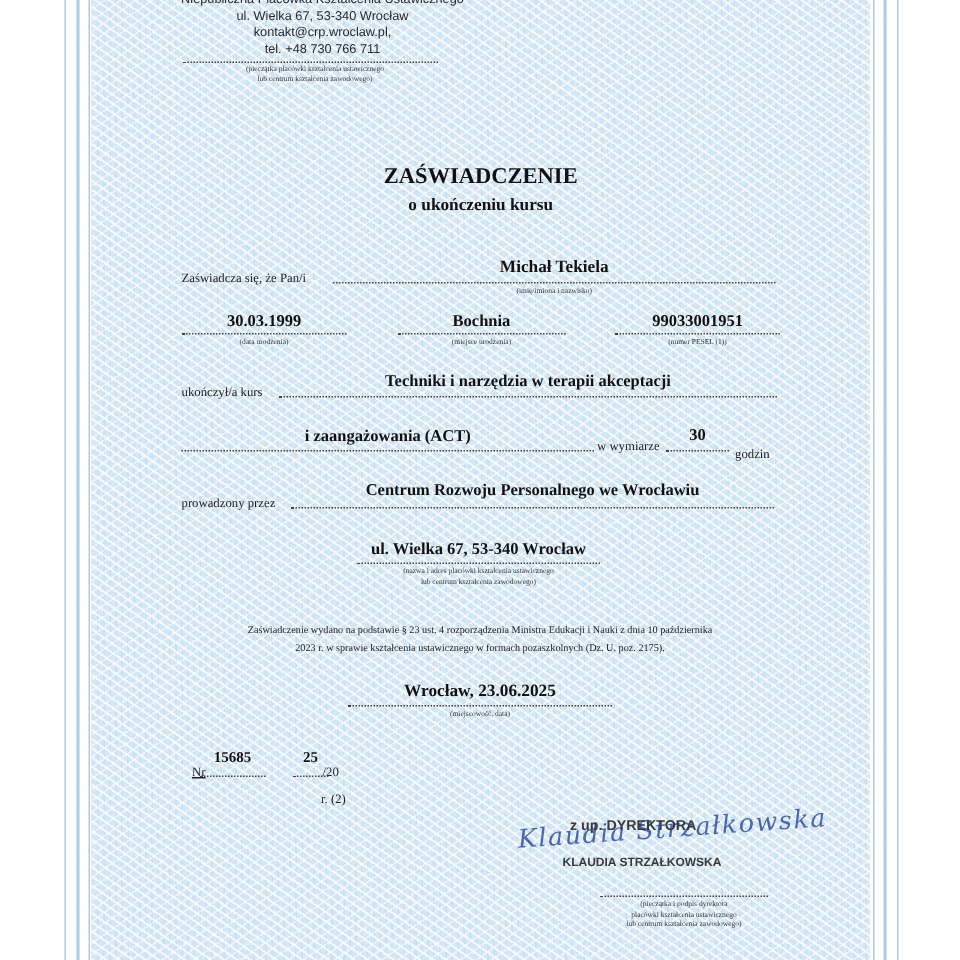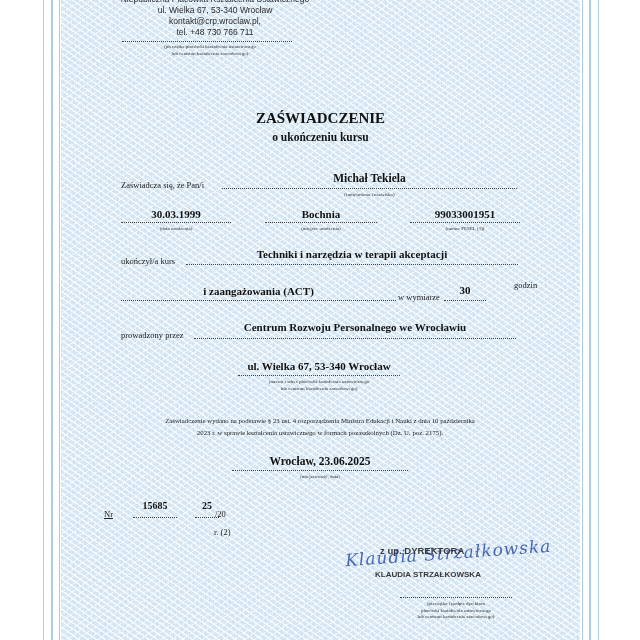--- a/index.html
+++ b/index.html
@@ -70,21 +70,21 @@
 
 <div class="abs lbl" style="left:121px;top:256px;">ukończył/a kurs</div>
 <div class="abs dots" style="left:186px;top:264px;width:332px;"></div>
 <div class="abs val" style="left:186px;top:248px;width:332px;">Techniki i narzędzia w terapii akceptacji</div>
 
 <div class="abs dots" style="left:121px;top:300px;width:275px;"></div>
 <div class="abs val" style="left:121px;top:285px;width:275px;">i zaangażowania (ACT)</div>
 <div class="abs lbl" style="left:398px;top:292px;">w wymiarze</div>
 <div class="abs dots" style="left:444px;top:300px;width:42px;"></div>
 <div class="abs val" style="left:444px;top:284px;width:42px;">30</div>
-<div class="abs lbl" style="left:490px;top:280px;margin-left:24px;">godzin</div>
+<div class="abs lbl" style="left:490px;top:297px;">godzin</div>
 
 <div class="abs lbl" style="left:121px;top:330px;">prowadzony przez</div>
 <div class="abs dots" style="left:194px;top:338px;width:322px;"></div>
 <div class="abs val" style="left:194px;top:321px;width:322px;">Centrum Rozwoju Personalnego we Wrocławiu</div>
 
 <div class="abs val" style="left:238px;top:360px;width:162px;">ul. Wielka 67, 53-340 Wrocław</div>
 <div class="abs dots" style="left:238px;top:375px;width:162px;"></div>
 <div class="abs cap" style="left:238px;top:379px;width:162px;">
   <div>(nazwa i adres placówki kształcenia ustawicznego</div>
   <div>lub centrum kształcenia zawodowego)</div>
@@ -92,21 +92,21 @@
 
 <div class="abs" style="left:100px;top:415px;width:440px;text-align:center;font-size:6.8px;line-height:12px;color:#222;">
   <div>Zaświadczenie wydano na podstawie § 23 ust. 4 rozporządzenia Ministra Edukacji i Nauki z dnia 10 października</div>
   <div>2023 r. w sprawie kształcenia ustawicznego w formach pozaszkolnych (Dz. U. poz. 2175).</div>
 </div>
 
 <div class="abs val" style="left:232px;top:455px;width:176px;font-size:11.5px;">Wrocław, 23.06.2025</div>
 <div class="abs dots" style="left:232px;top:470px;width:176px;"></div>
 <div class="abs cap" style="left:232px;top:474px;width:176px;">(miejscowość, data)</div>
 
-<div class="abs lbl" style="left:104px;top:509px;text-decoration:underline;">Nr</div>
+<div class="abs lbl" style="left:128px;top:509px;text-decoration:underline;">Nr</div>
 <div class="abs dots" style="left:133px;top:517px;width:44px;"></div>
 <div class="abs val" style="left:133px;top:500px;width:44px;font-size:10px;">15685</div>
 <div class="abs lbl" style="left:179px;top:509px;padding-left:36px;">/20</div>
 <div class="abs dots" style="left:195px;top:517px;width:24px;"></div>
 <div class="abs val" style="left:195px;top:500px;width:24px;font-size:10px;">25</div>
 <div class="abs lbl" style="left:214px;top:509px;margin-top:18px;">r. (2)</div>
 
 <div class="abs" style="left:345px;top:543px;font-family:'DejaVu Serif',serif;font-style:italic;font-size:17px;color:#2f4fa8;transform:rotate(-4deg);letter-spacing:1px;opacity:0.85;">Klaudia Strzałkowska</div>
 <div class="abs sig" style="left:380px;top:545px;font-size:9.5px;">z up. DYREKTORA</div>
 <div class="abs sig" style="left:375px;top:570px;font-size:8px;">KLAUDIA STRZAŁKOWSKA</div>

